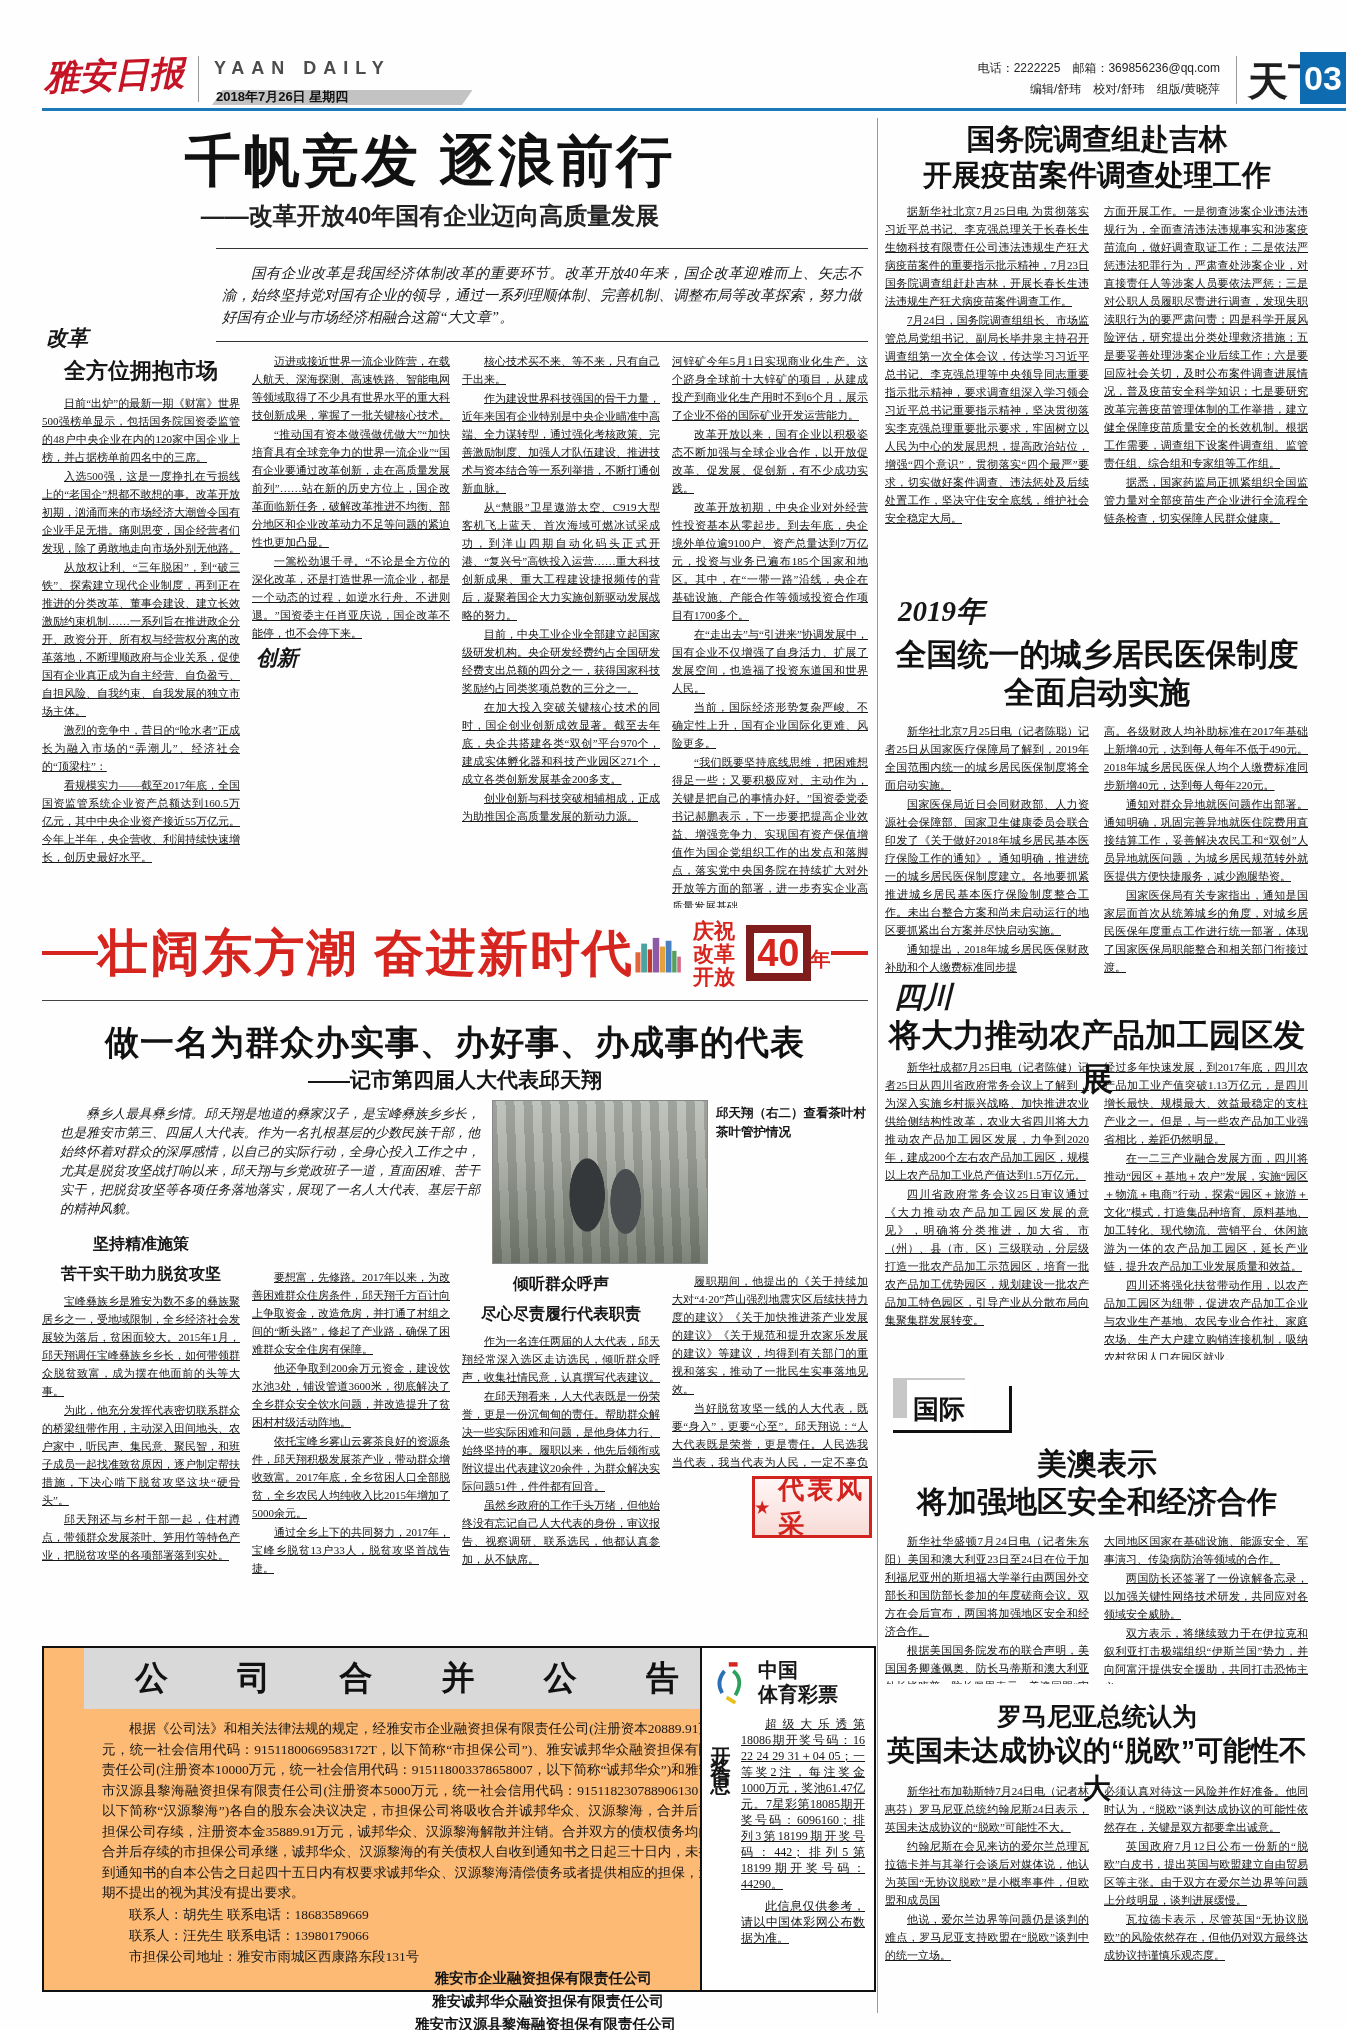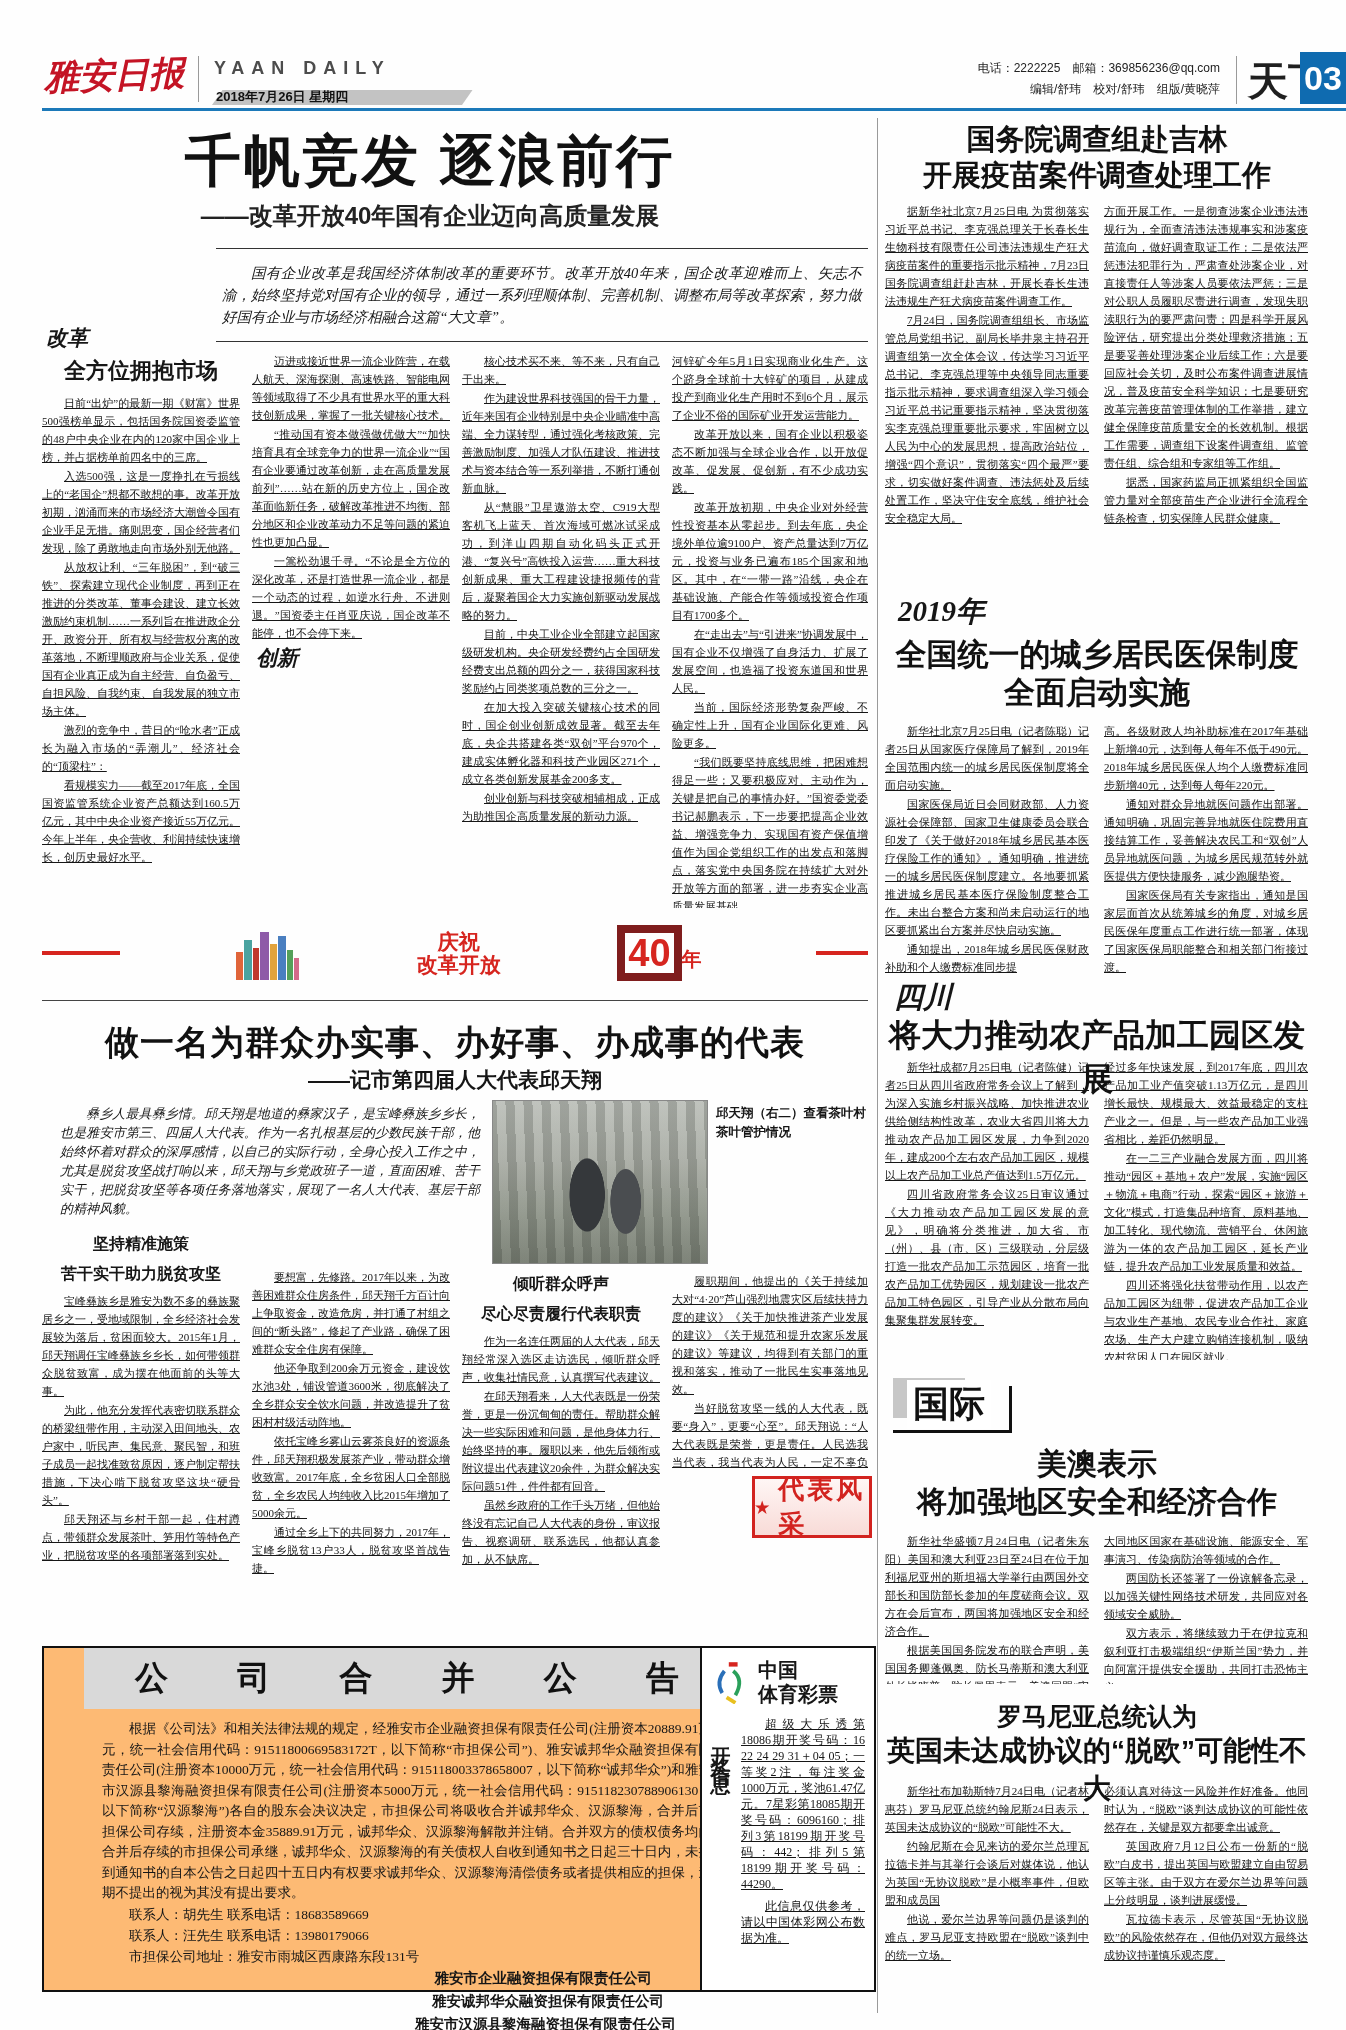--- a/index.html
+++ b/index.html
@@ -41,21 +41,21 @@
                 font-family:"Liberation Sans",sans-serif;padding:8px 0 8px 30px;color:#111;}
   .notice-body{font-size:13.5px;line-height:20.5px;}
   .notice-line{font-size:13.5px;line-height:21px;}
   .lotto{border:2.5px solid #111;background:#fff;}
   .vert{writing-mode:vertical-rl;letter-spacing:9px;font-weight:bold;font-size:20px;font-family:"Liberation Sans",sans-serif;}
   .lotto-brand{font-family:"Liberation Sans",sans-serif;font-weight:900;font-size:20px;line-height:24px;}
   .lotto-body{font-size:12px;line-height:16px;text-align:justify;text-decoration:underline;}
   .hairline{background:#9a9a9a;}
   .blue-rule{background:#1c79b9;}
   .intl-gray{background:#c7c7c7;}
-  .intl-text{font-family:"Liberation Sans",sans-serif;font-weight:900;font-size:36px;color:#111;background:#fff;padding:0 6px;}
+  .intl-text{font-family:"Liberation Sans",sans-serif;font-weight:900;font-size:26px;color:#111;background:#fff;padding:12px 6px;}
 </style>
 </head>
 <body>
 
 <div class="page">
 
   <div class="abs" style="left:44px;top:52px;width:150px;height:48px;">
     <div style="font-size:35px;font-weight:900;color:#c41425;font-style:italic;font-family:'Liberation Serif',serif;transform:rotate(-2deg);white-space:nowrap;">雅安日报</div>
   </div>
   <div class="abs hairline" style="left:198px;top:56px;width:1px;height:46px;"></div>
@@ -104,20 +104,21 @@
       <p class="para pc">河锌矿今年5月1日实现商业化生产。这个跻身全球前十大锌矿的项目，从建成投产到商业化生产用时不到6个月，展示了企业不俗的国际矿业开发运营能力。</p>
       <p class="para">改革开放以来，国有企业以积极姿态不断加强与全球企业合作，以开放促改革、促发展、促创新，有不少成功实践。</p>
       <p class="para">改革开放初期，中央企业对外经营性投资基本从零起步。到去年底，央企境外单位逾9100户、资产总量达到7万亿元，投资与业务已遍布185个国家和地区。其中，在“一带一路”沿线，央企在基础设施、产能合作等领域投资合作项目有1700多个。</p>
       <p class="para">在“走出去”与“引进来”协调发展中，国有企业不仅增强了自身活力、扩展了发展空间，也造福了投资东道国和世界人民。</p>
       <p class="para">当前，国际经济形势复杂严峻、不确定性上升，国有企业国际化更难、风险更多。</p>
       <p class="para">“我们既要坚持底线思维，把困难想得足一些；又要积极应对、主动作为，关键是把自己的事情办好。”国资委党委书记郝鹏表示，下一步要把提高企业效益、增强竞争力、实现国有资产保值增值作为国企党组织工作的出发点和落脚点，落实党中央国务院在持续扩大对外开放等方面的部署，进一步夯实企业高质量发展基础。</p>
     </div>
 
   <div class="abs banner-row" style="left:42px;top:918px;width:826px;height:70px;">
     <div class="banner-dash" style="width:78px;"></div>
+    <div class="banner-title">壮阔东方潮 奋进新时代</div>
     <svg width="66" height="54" viewBox="0 0 66 54">
       <rect x="2" y="26" width="7" height="28" fill="#e0653a"></rect>
       <rect x="10" y="14" width="8" height="40" fill="#4aa3a0"></rect>
       <rect x="19" y="22" width="6" height="32" fill="#c0392b"></rect>
       <rect x="26" y="6" width="9" height="48" fill="#8e5aa8"></rect>
       <rect x="36" y="18" width="7" height="36" fill="#e2a33c"></rect>
       <rect x="44" y="10" width="8" height="44" fill="#4a7fc0"></rect>
       <rect x="53" y="24" width="6" height="30" fill="#55a05a"></rect>
       <rect x="60" y="32" width="5" height="22" fill="#d46a8a"></rect>
     </svg>

